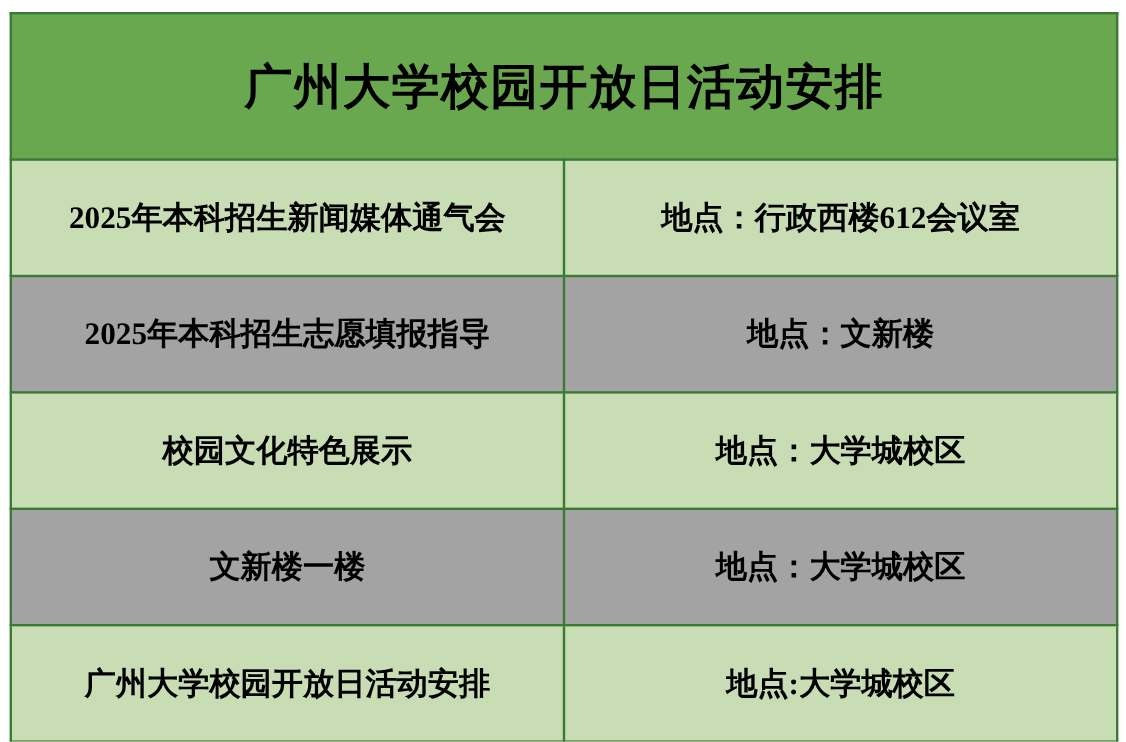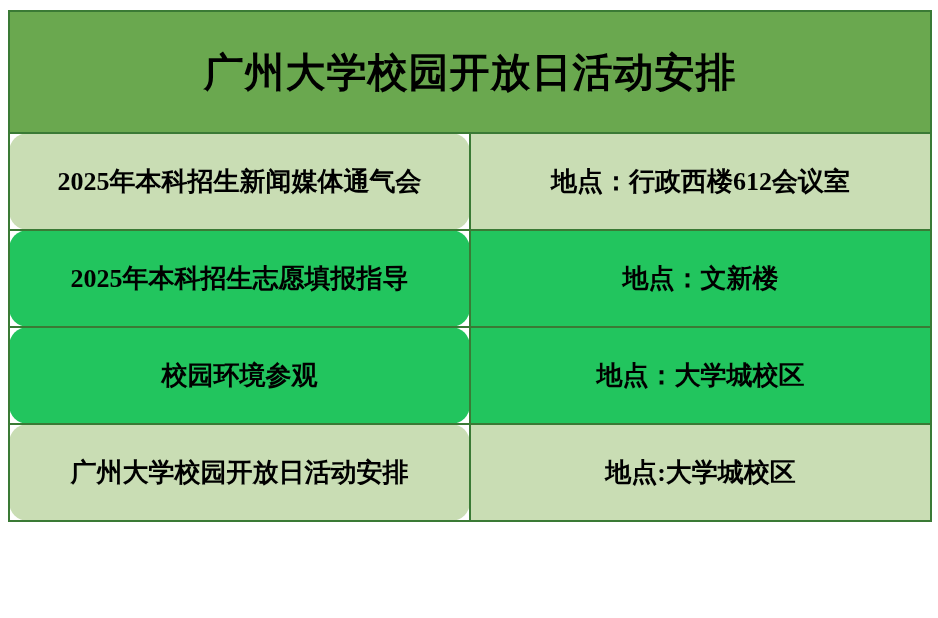--- a/index.html
+++ b/index.html
@@ -50,45 +50,49 @@
     border-color: #6aa84f;
   }
   tr.row td {
     height: 95px;
     font-size: 26px;
   }
   tr.shade td {
     background: #c9ddb4;
   }
   tr.plain td {
-    background: #22c55e;
+    background: #a3a3a3;
   }
-  td.col-left { width: 489px; border-radius: 19px; }
+  td.col-left { width: 489px; }
   td.col-right { width: 435px; margin-left: 24px; }
 </style>
 </head>
 <body>
 
 <div class="sheet">
   <div class="table-wrap">
     <table class="schedule">
       <tbody>
         <tr>
           <td class="title-cell" colspan="2">广州大学校园开放日活动安排</td>
         </tr>
         <tr class="row shade">
           <td class="col-left">2025年本科招生新闻媒体通气会</td>
           <td class="col-right">地点：行政西楼612会议室</td>
         </tr>
         <tr class="row plain">
           <td class="col-left">2025年本科招生志愿填报指导</td>
           <td class="col-right">地点：文新楼</td>
         </tr>
+        <tr class="row shade">
+          <td class="col-left">校园文化特色展示</td>
+          <td class="col-right">地点：大学城校区</td>
+        </tr>
         <tr class="row plain">
-          <td class="col-left">校园环境参观</td>
+          <td class="col-left">文新楼一楼</td>
           <td class="col-right">地点：大学城校区</td>
         </tr>
         <tr class="row shade">
           <td class="col-left">广州大学校园开放日活动安排</td>
           <td class="col-right">地点:大学城校区</td>
         </tr>
       </tbody>
     </table>
   </div>
 </div>

